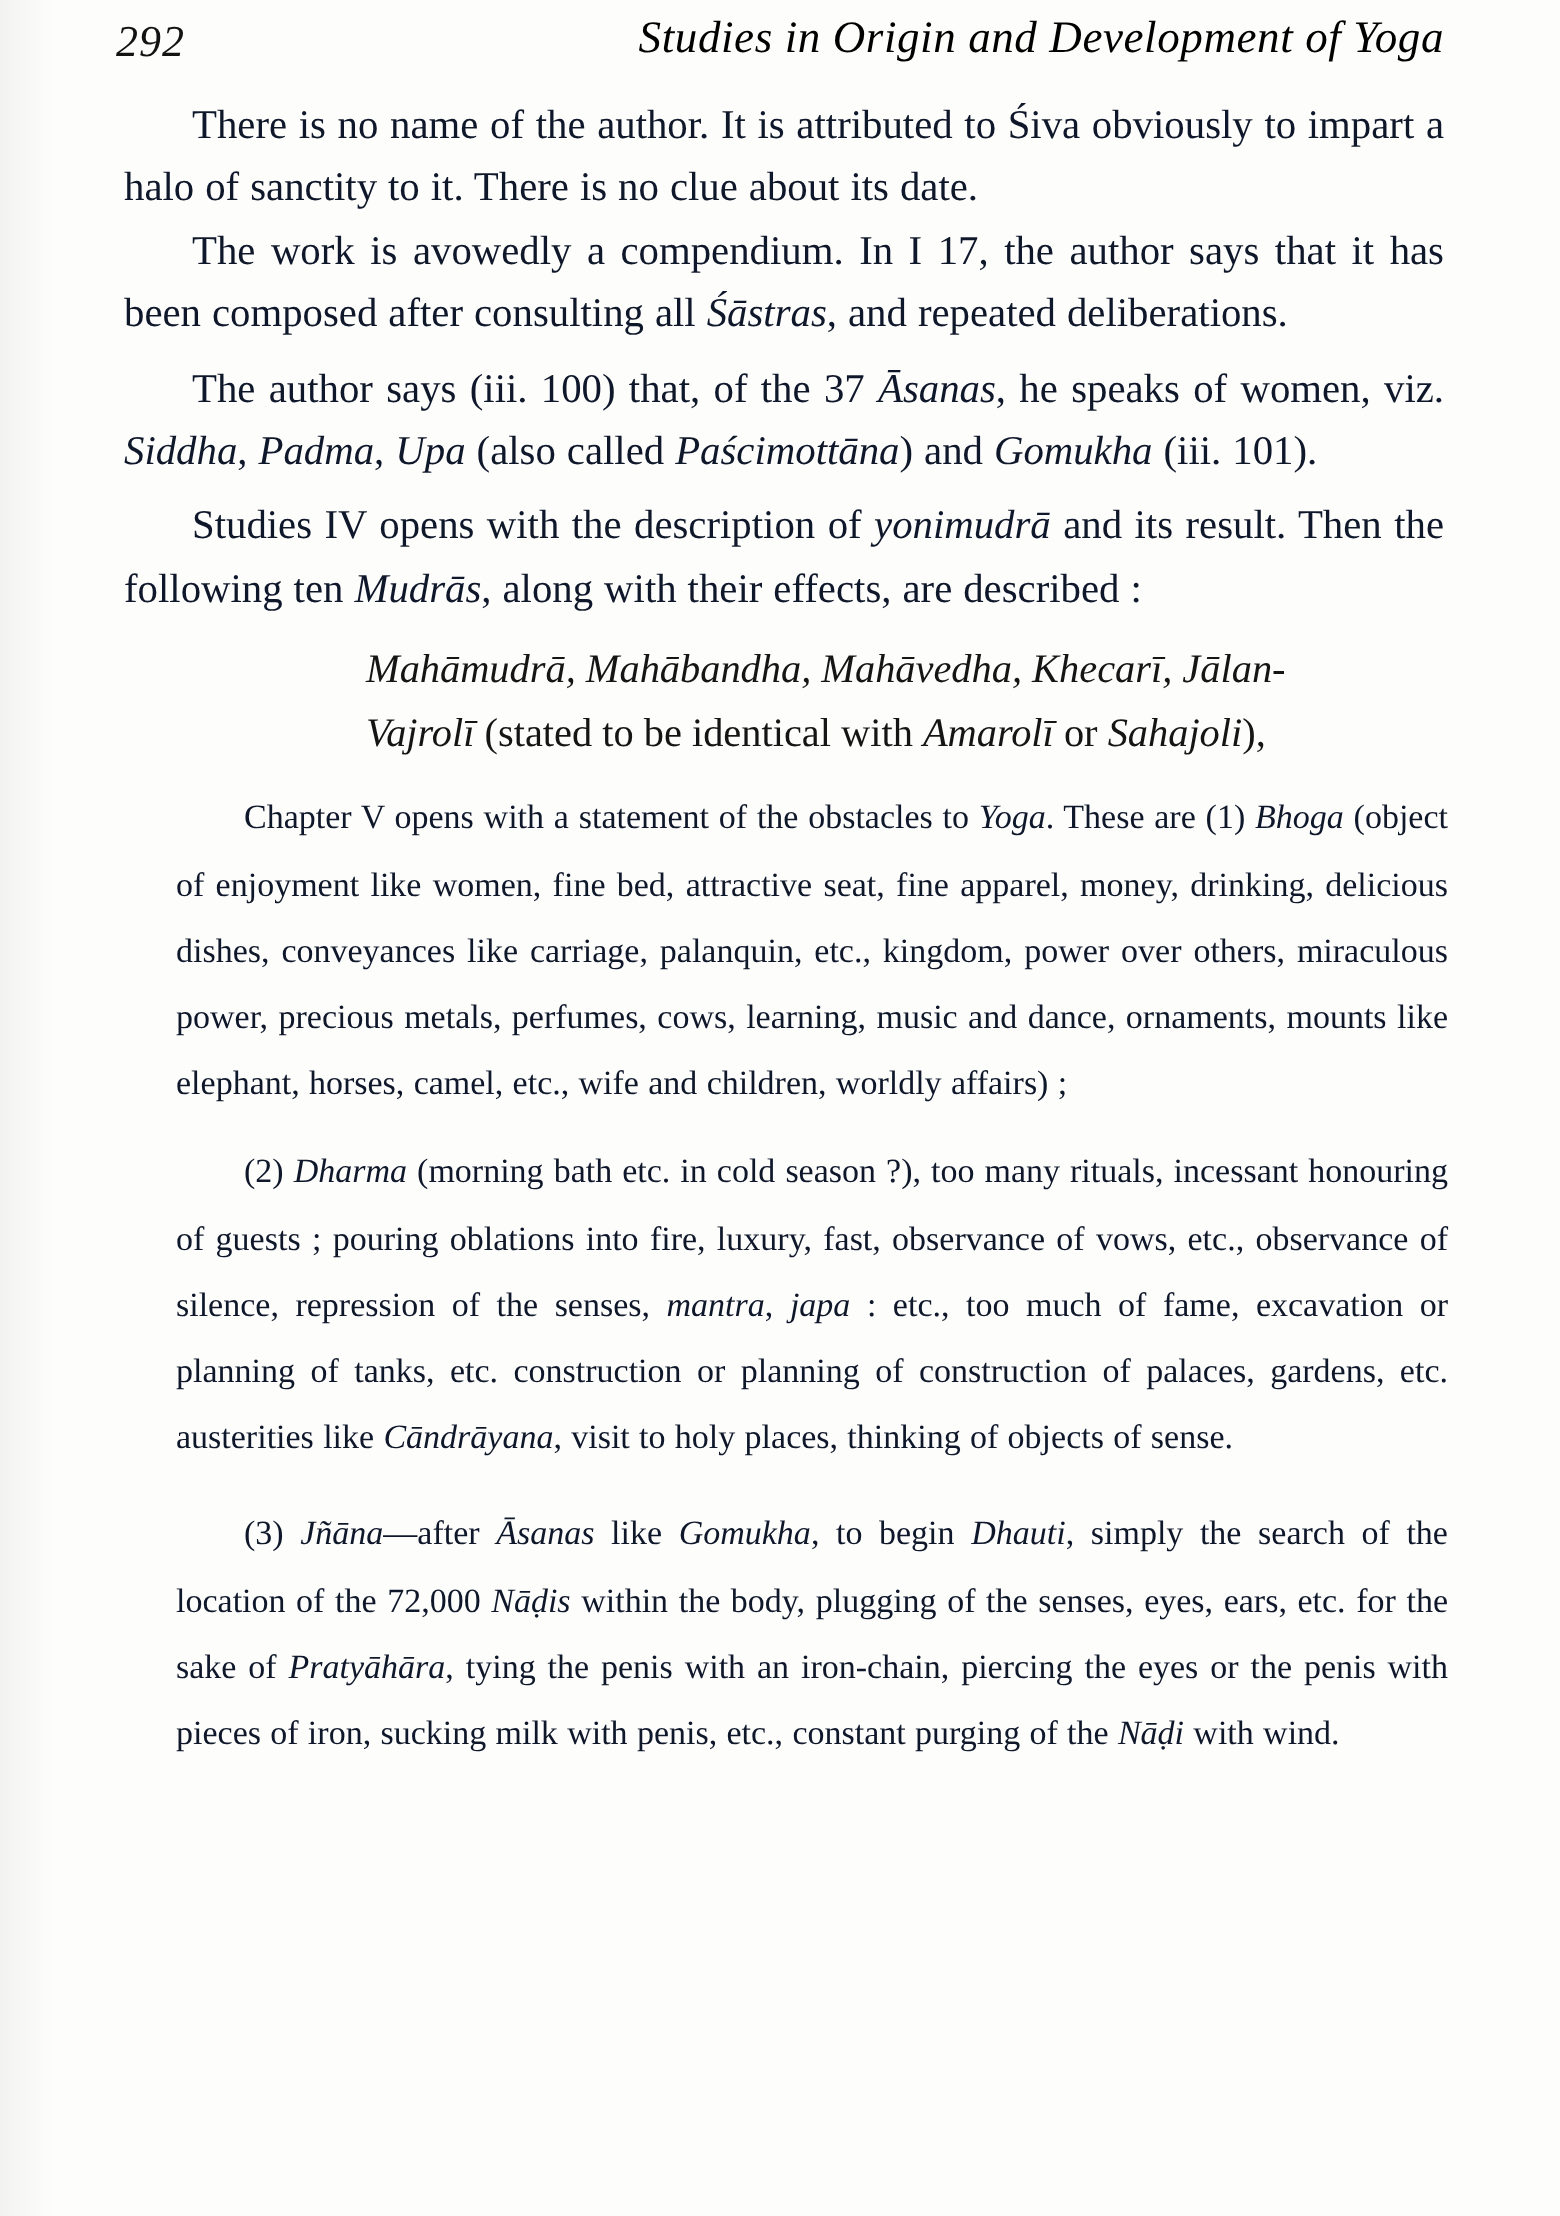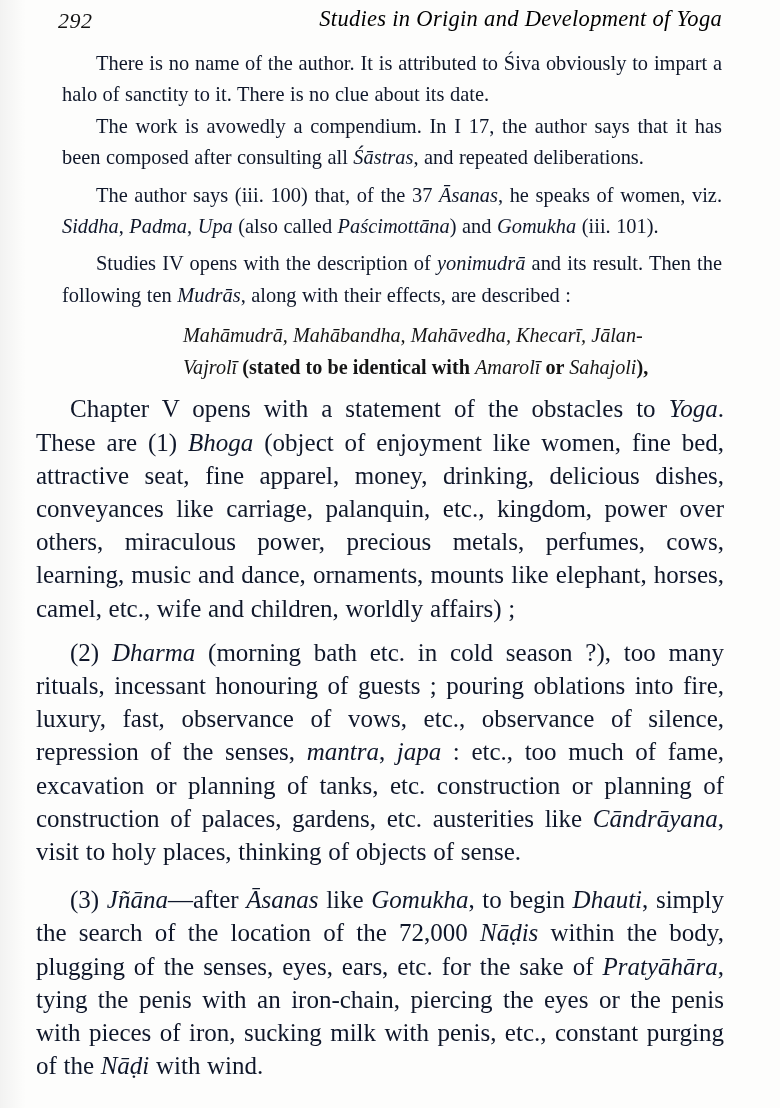--- a/index.html
+++ b/index.html
@@ -64,45 +64,44 @@
     font-size: 20.4px;
     line-height: 31.6px;
     text-align: justify;
     text-justify: inter-word;
     text-indent: 34px;
     color: #0f172a;
     word-spacing: 0.4px;
   }
   
   p.para.shift {
-    padding-left: 36px;
+    padding-left: 88px;
     padding-right: 56px;
     line-height: 33.2px;
-    font-size: 25px;
+    font-size: 17px;
   }
   p.para.tight {
     line-height: 31.4px;
   }
   .gap-sm { height: 6px; }
   .gap-md { height: 11px; }
   .gap-lg { height: 15px; }
 
   
   .quote-block {
     margin: 9px 0 9px 0;
     padding: 0 58px 0 183px;
     font-size: 20.2px;
     line-height: 31.6px;
     font-style: italic;
     text-align: justify;
     color: #151515;
   }
   .quote-block .roman {
     font-style: normal;
-    font-weight: bold;
   }
   .quote-line {
     display: block;
     white-space: nowrap;
   }
 
   i, em { }
 
   
   .gutter-shade {

